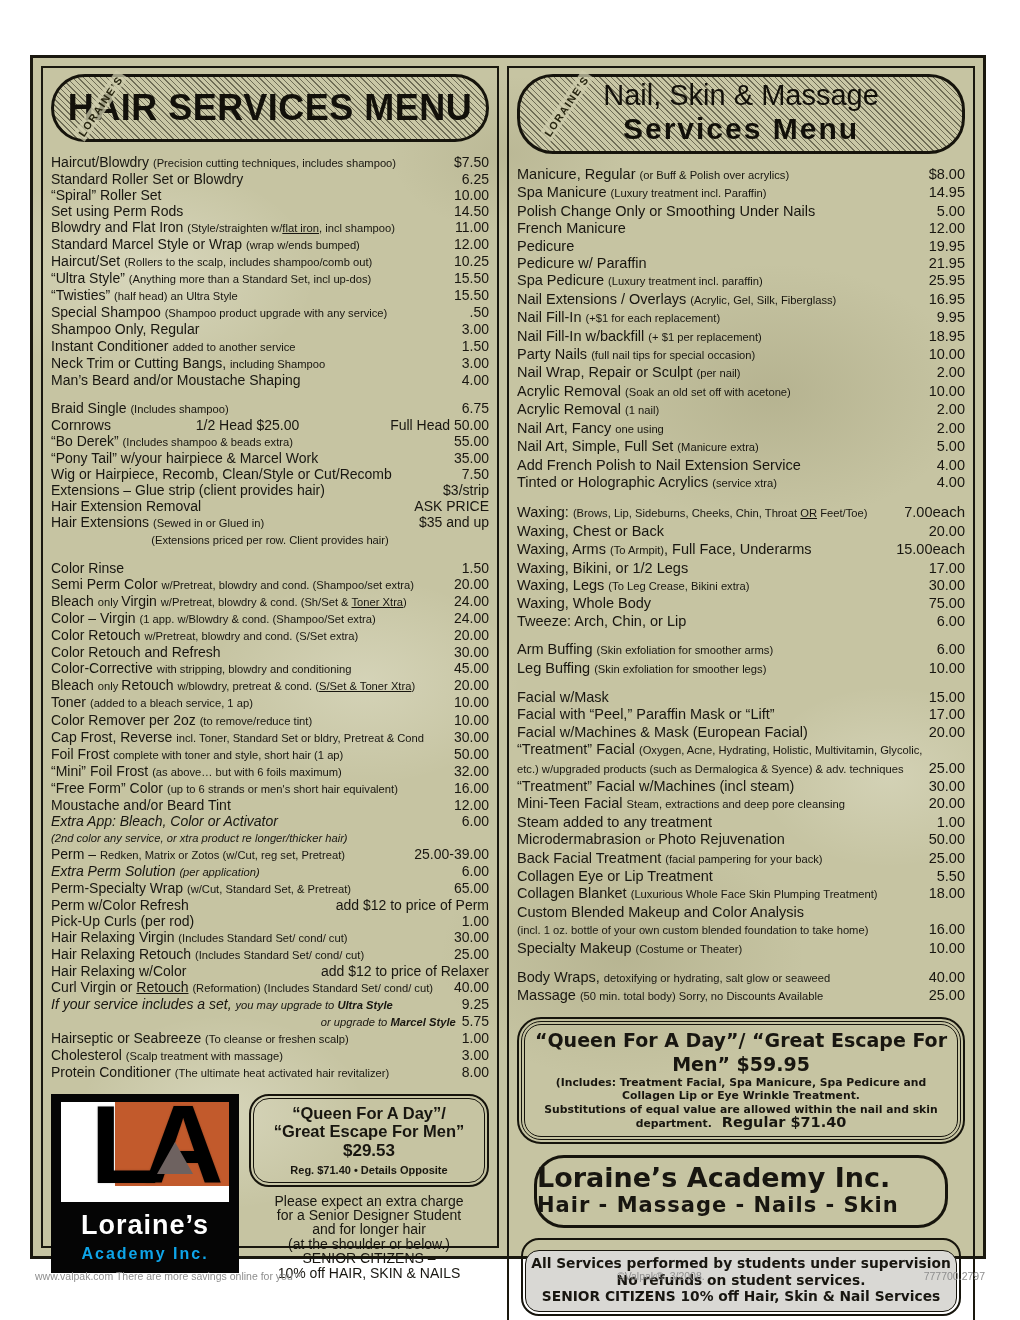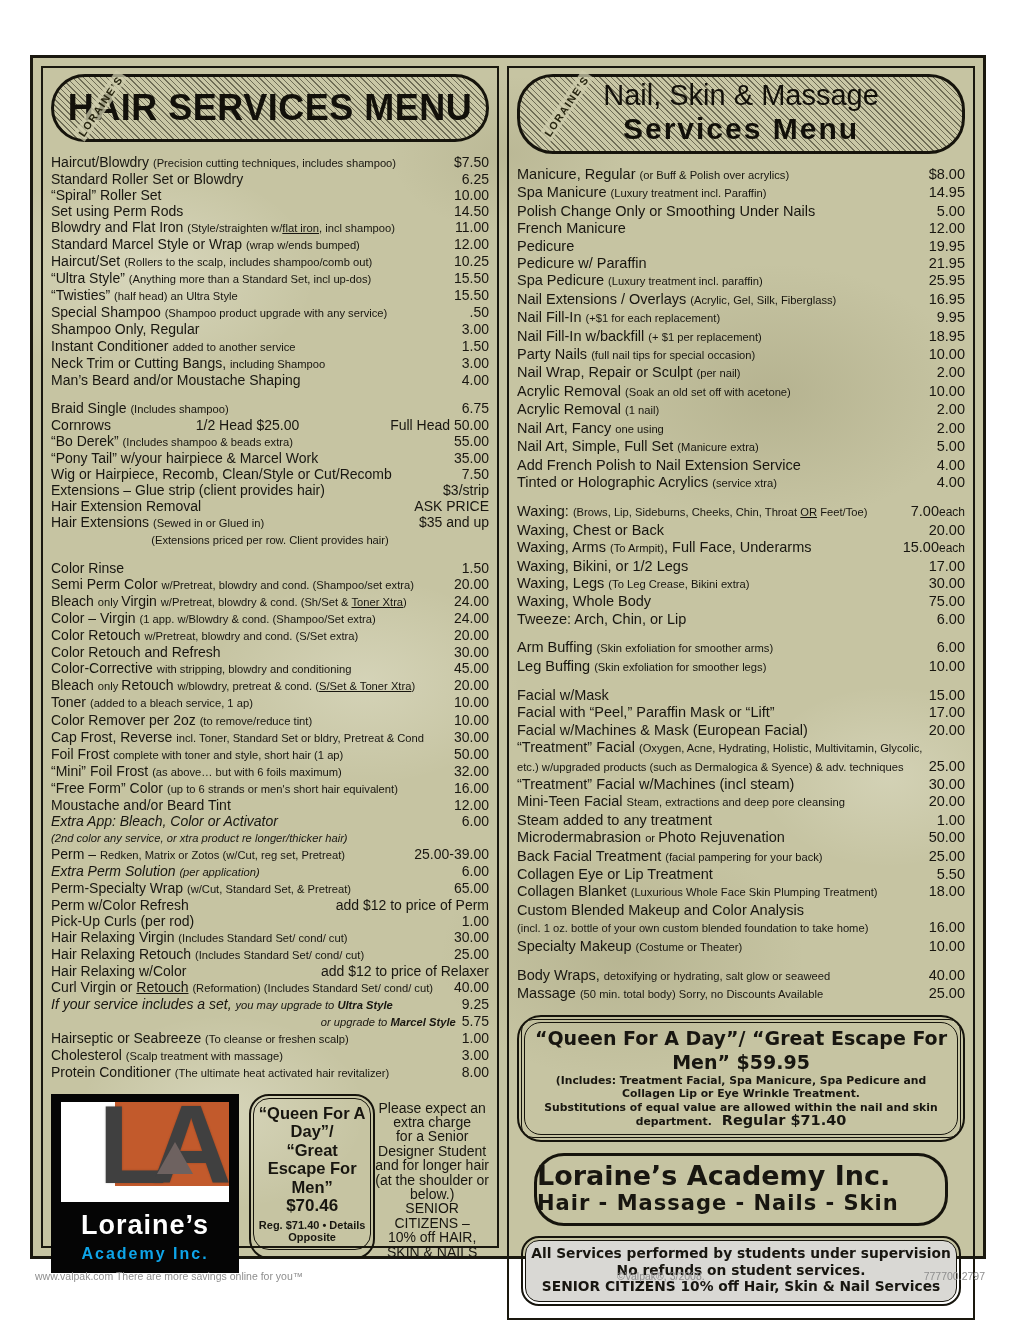--- a/index.html
+++ b/index.html
@@ -41,53 +41,53 @@
   .price{flex:0 0 auto;margin-left:6px;text-align:right;white-space:nowrap;}
   .mid{flex:1 1 auto;text-align:center;}
   .row.center{justify-content:center;}
   .row.center .lbl{flex:0 0 auto;}
   .row.right{justify-content:flex-end;}
   .row.right .lbl{flex:0 0 auto;}
   .sm{font-size:11.2px;}
   .it{font-style:italic;}
   .bd{font-weight:bold;}
   .un{text-decoration:underline;}
-  .suffix{font-size:12px;}
+  .suffix{font-size:15px;}
   
   .left-bottom{margin-top:auto;display:flex;gap:10px;align-items:flex-start;}
   .logo{flex:0 0 188px;background:#050505;padding:8px 10px 10px;box-sizing:border-box;text-align:center;}
   .logo-art{position:relative;background:#ffffff;height:100px;overflow:hidden;}
   .logo-orange{position:absolute;left:32%;top:0;width:68%;height:84%;background:#c25a2c;}
-  .logo-la{position:absolute;left:12px;top:-16px;width:100%;font-size:112px;line-height:1.05;font-weight:bold;
-    color:#404040;letter-spacing:-16px;text-shadow:0 0 2px rgba(0,0,0,0.25);}
+  .logo-la{position:absolute;left:4px;top:-16px;width:100%;font-size:112px;line-height:1.05;font-weight:bold;
+    color:#000000;letter-spacing:-16px;text-shadow:0 0 2px rgba(0,0,0,0.25);}
   .logo-tri{position:absolute;left:57%;top:40%;width:0;height:0;
     border-left:18px solid transparent;border-right:18px solid transparent;border-bottom:32px solid #6e6260;}
   .logo-name{color:#fff;font-weight:bold;font-size:27px;letter-spacing:1px;margin-top:8px;}
   .logo-sub{color:#0ea5e9;font-weight:bold;font-size:16px;letter-spacing:2px;margin-top:4px;}
-  .left-bottom-right{flex:1 1 auto;display:flex;flex-direction:row;}
+  .left-bottom-right{flex:1 1 auto;display:flex;flex-direction:column;}
   .promo-box{border:2px solid #16140c;border-radius:20px;padding:2px;}
   .promo-in{border:1px solid #16140c;border-radius:16px;text-align:center;padding:5px 2px 6px;}
   .promo-l1{font-size:16.5px;font-weight:bold;line-height:18.5px;}
   .promo-price{font-size:17px;font-weight:bold;line-height:20px;}
   .promo-note{font-size:11px;font-weight:bold;margin-top:3px;}
   .notice{text-align:center;font-size:14px;line-height:14.4px;margin-top:7px;}
   
   .hand{font-family:"DejaVu Sans",sans-serif;}
   .right-bottom{margin-top:auto;}
   .promo2{border:2px solid #16140c;border-radius:24px;padding:2px;}
-  .promo2-mid{border:1px solid #16140c;border-radius:12px;padding:2px;}
+  .promo2-mid{border:1px solid #16140c;border-radius:20px;padding:2px;}
   .promo2-in{border:1px solid #16140c;border-radius:17px;text-align:center;padding:3px 6px 5px;}
   .promo2-title{font-size:19px;font-weight:bold;line-height:24px;}
   .promo2-sub{font-size:10.8px;font-weight:bold;line-height:13.5px;}
   .promo2-reg{font-size:14.5px;font-weight:bold;margin-left:10px;}
   .academy{border:3px solid #16140c;border-radius:30px;width:408px;margin:11px auto 0;text-align:left;padding:4px 0 7px;}
   .academy-l1{font-size:27px;font-weight:bold;line-height:31px;}
   .academy-l2{font-size:21px;font-weight:bold;line-height:25px;letter-spacing:1px;}
   .svcbox{border:2px solid #16140c;border-radius:18px;padding:2px;margin:10px 4px 2px;}
-  .svcbox-in{border:1px solid #16140c;border-radius:14px;background:#d9d8d4;text-align:center;padding:4px 2px 6px;}
+  .svcbox-in{border:1px solid #16140c;border-radius:14px;background:#d9d8d4;text-align:center;padding:4px 2px 6px;margin-top:8px;}
   .svc-line{font-size:13.8px;font-weight:bold;line-height:16.8px;}
   
   .footer-item{position:absolute;top:1270px;font-size:10.5px;color:#8e8e8e;}
   .f-left{left:35px;}
   .f-center{left:617px;}
   .f-right{right:35px;}
 </style>
 </head>
 <body>
 
@@ -328,21 +328,21 @@
           <div class="logo-tri"></div>
         </div>
         <div class="logo-name">Loraine’s</div>
         <div class="logo-sub">Academy Inc.</div>
       </div>
       <div class="left-bottom-right">
         <div class="promo-box">
           <div class="promo-in">
             <div class="promo-l1">“Queen For A Day”/</div>
             <div class="promo-l1">“Great Escape For Men”</div>
-            <div class="promo-price">$70.46</div>
+            <div class="promo-price">$29.53</div>
             <div class="promo-note">Reg. $71.40 • Details Opposite</div>
           </div>
         </div>
         <div class="notice">
             <div>Please expect an extra charge</div>
             <div>for a Senior Designer Student</div>
             <div>and for longer hair</div>
             <div>(at the shoulder or below.)</div>
             <div>SENIOR CITIZENS –</div>
             <div>10% off HAIR, SKIN &amp; NAILS</div>

